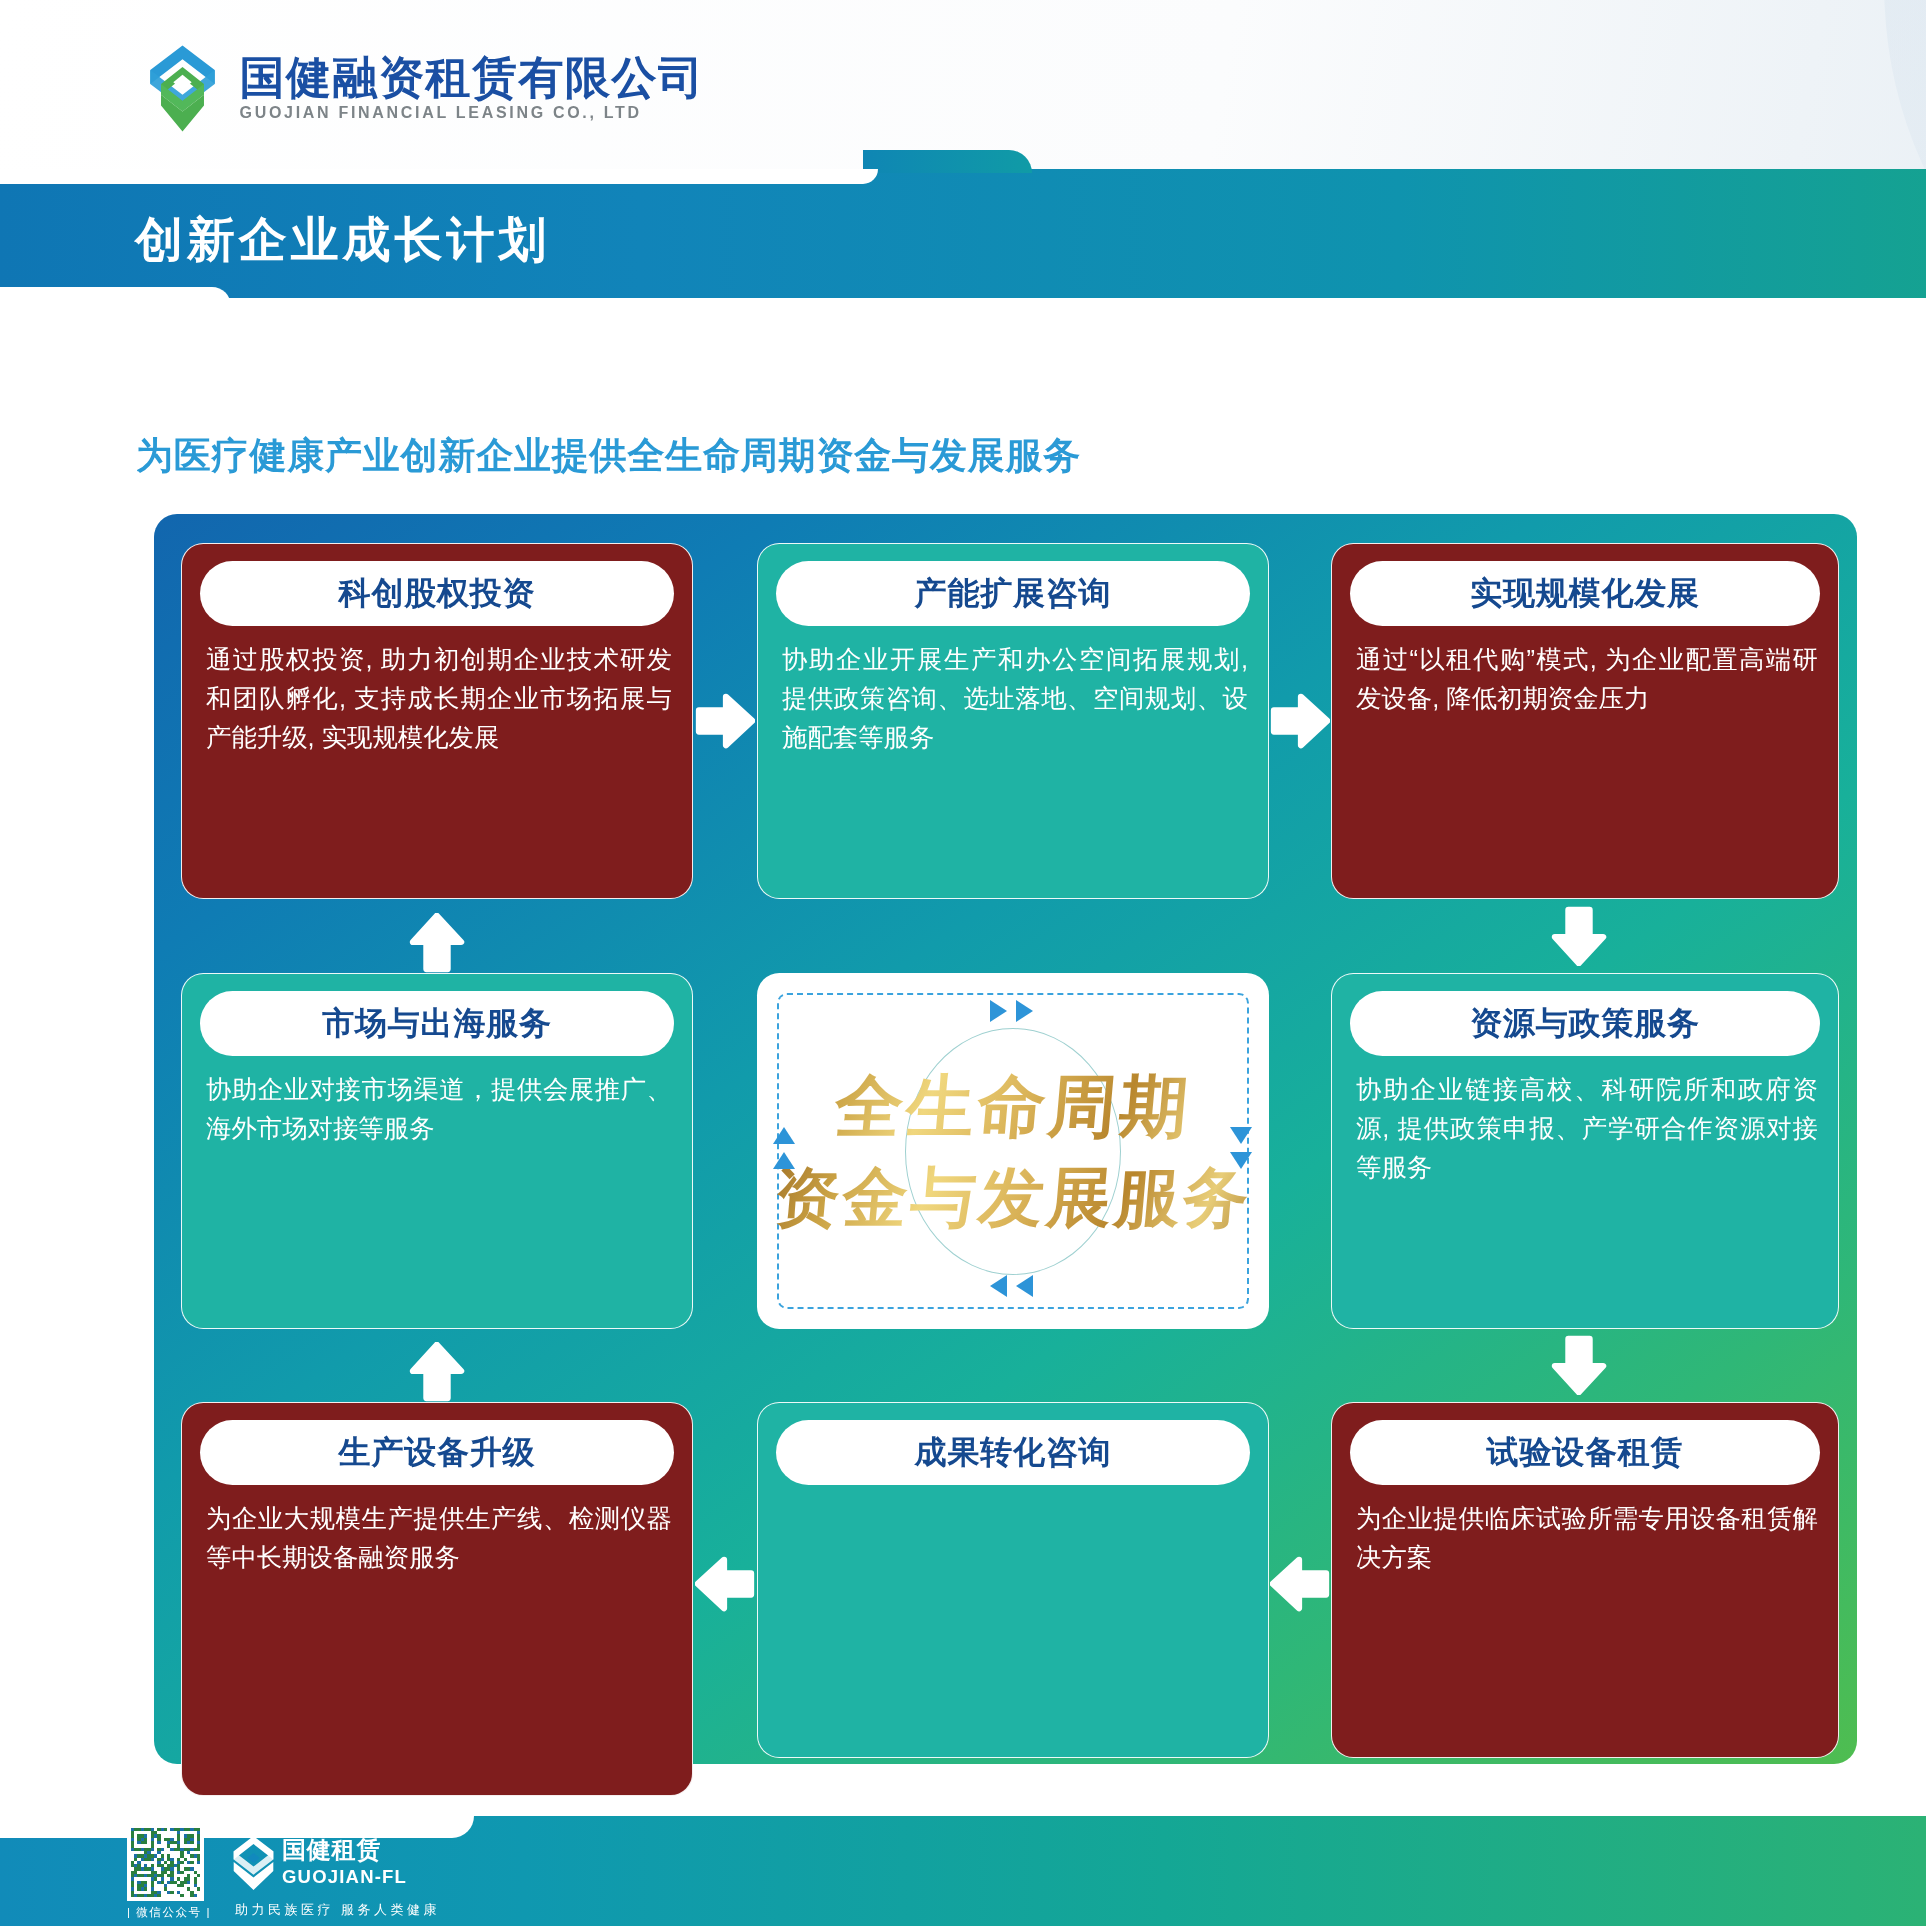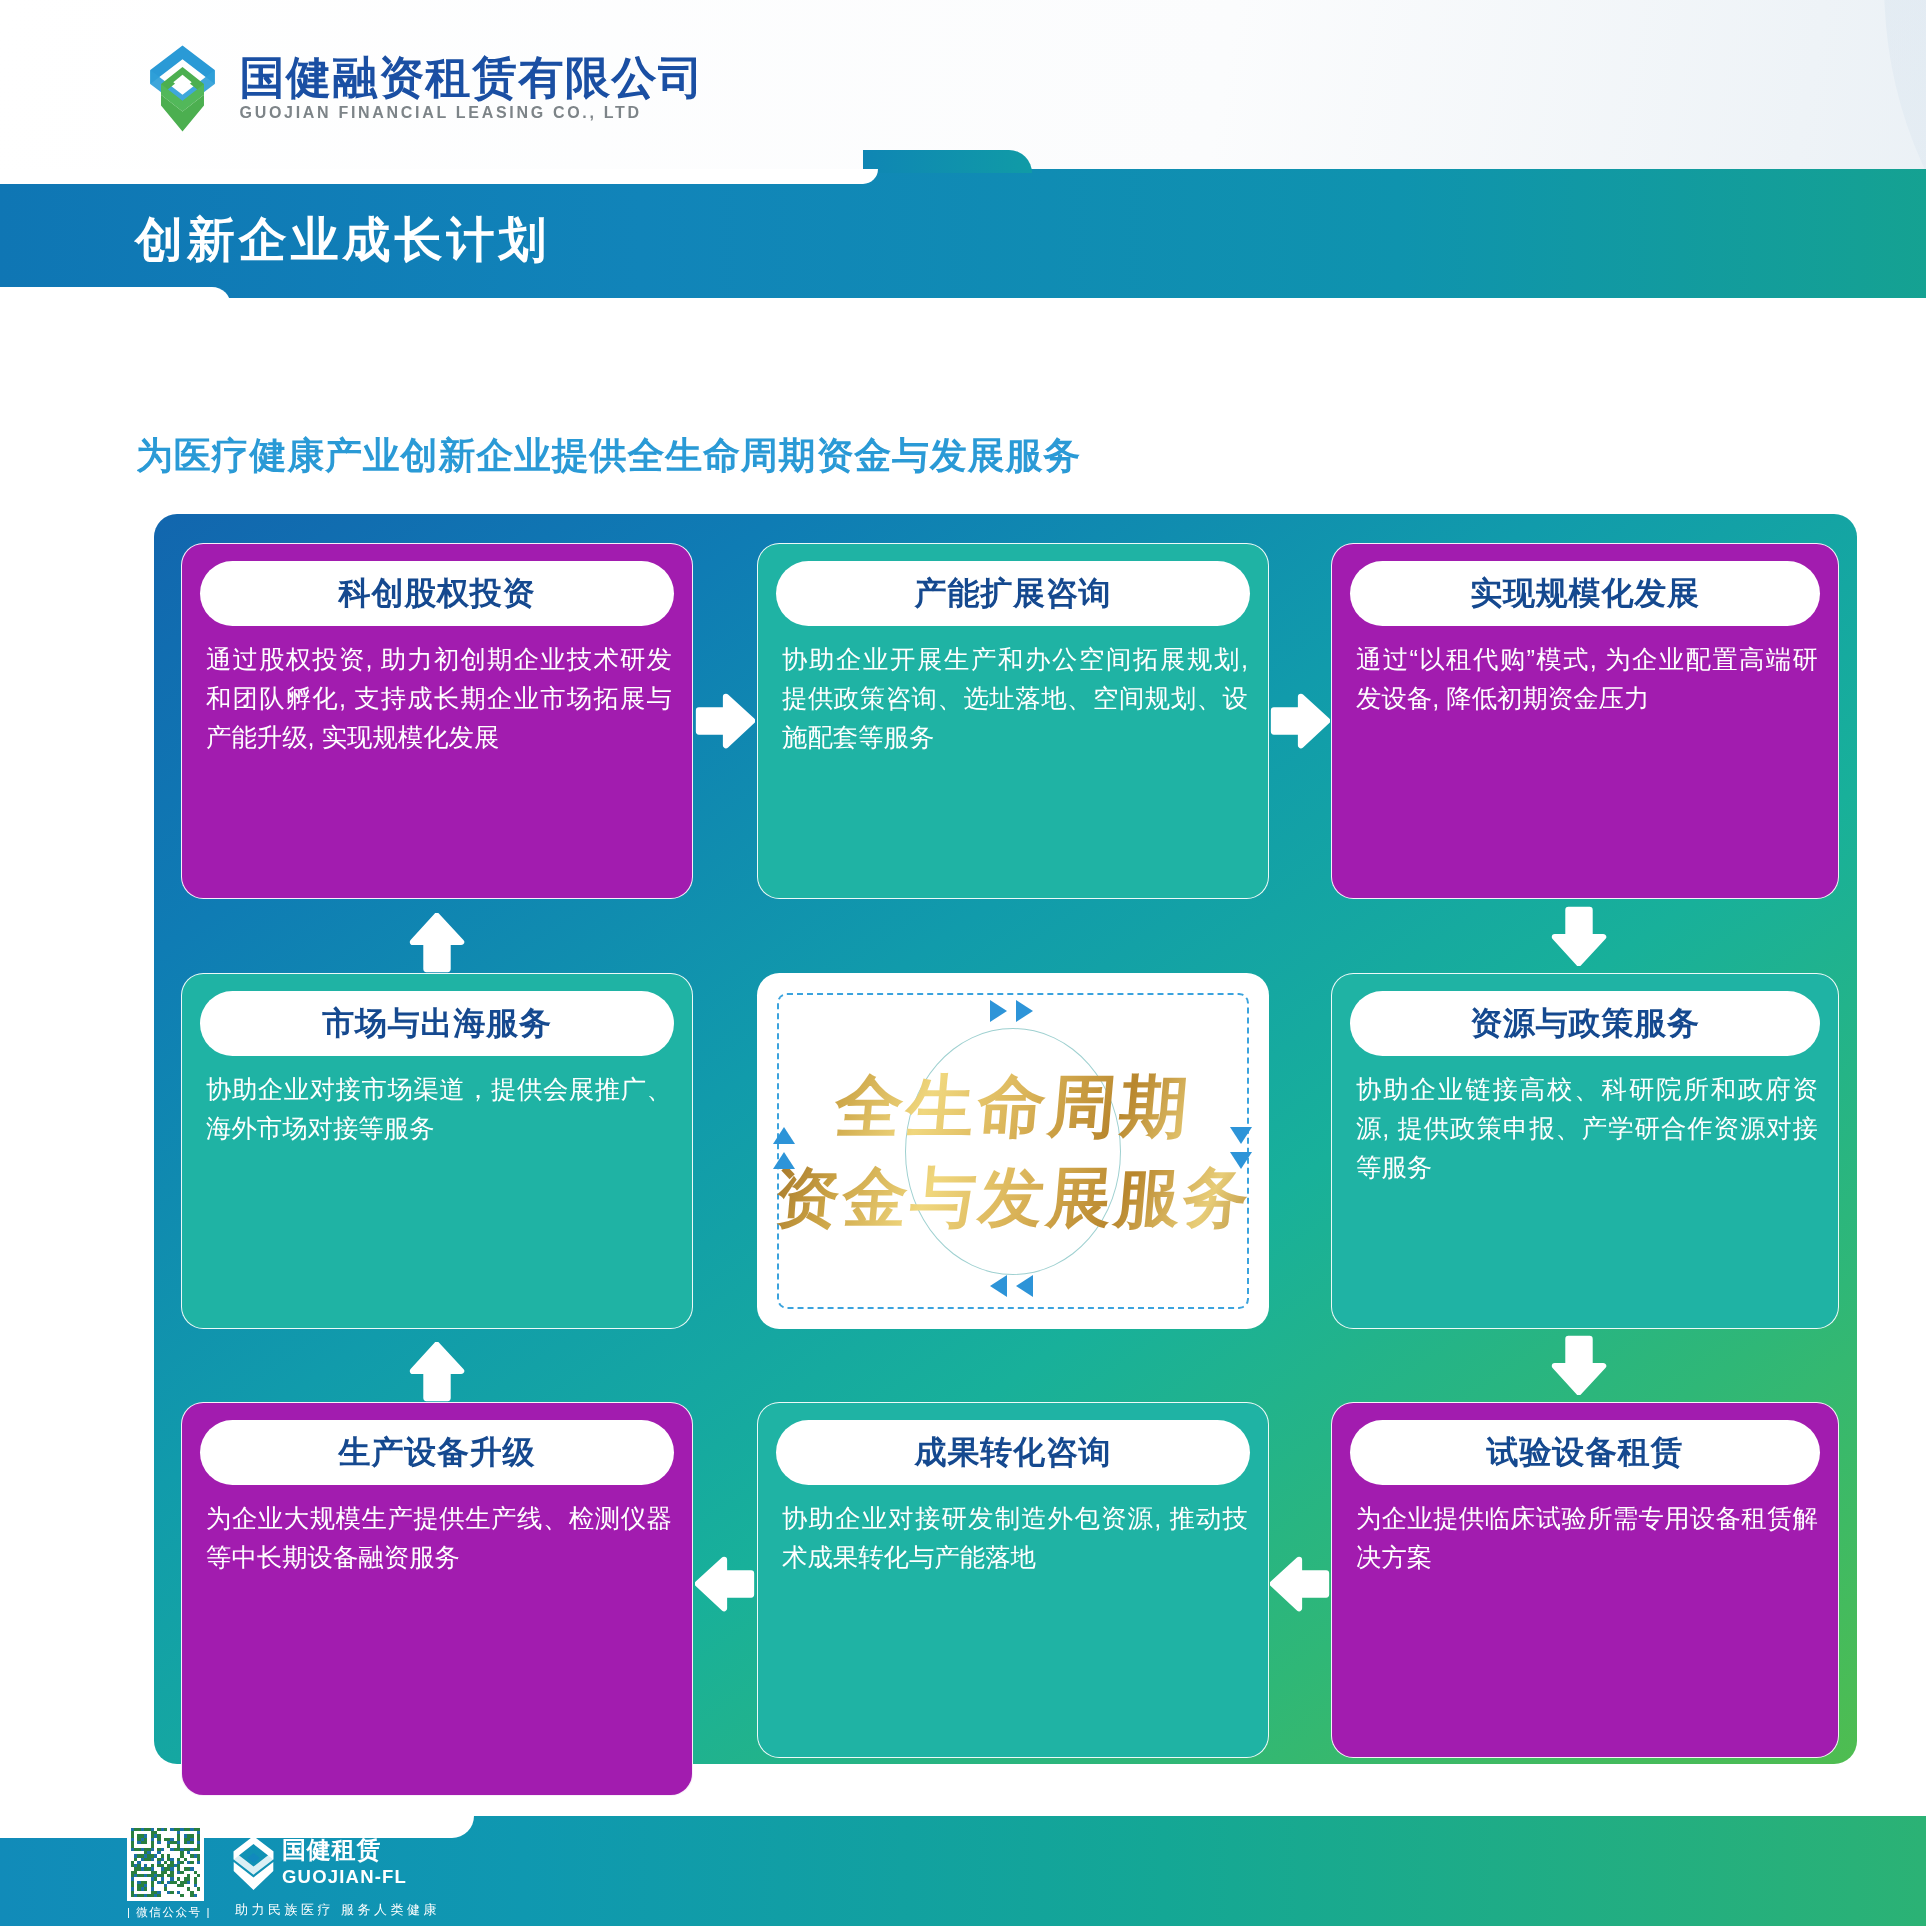--- a/index.html
+++ b/index.html
@@ -70,21 +70,21 @@
   #grid-panel {
     position: absolute; left: 154px; top: 514px; width: 1703px; height: 1250px;
     border-radius: 23px;
     background: linear-gradient(145deg,#1266ae 0%,#0f7cb4 18%,#119bab 40%,#18b09a 60%,#2fb777 80%,#4fbd50 100%);
   }
 
   .card {
     position: absolute; border-radius: 22.3px; overflow: hidden;
     border: 1.9px solid rgba(255,255,255,.92);
   }
-  .card.blue  { background: #a21caf; }
+  .card.blue  { background: #7f1d1d; }
   .card.teal  { background: #1fb3a4; }
   .card-pill {
     position: absolute; left: 17.7px; right: 17.7px; top: 17px; height: 65px;
     background: #ffffff; border-radius: 35px;
     display: flex; align-items: center; justify-content: center;
   }
   .card-title {
     font-size: 32px; font-weight: 700; color: #15498f; letter-spacing: 0.8px; white-space: nowrap;
   }
   .card-body {
@@ -255,21 +255,20 @@
   <div class="card-pill">
     <span class="card-title">生产设备升级</span>
   </div>
   <div class="card-body">为企业大规模生产提供生产线、检测仪器等中长期设备融资服务</div>
 </div>
 
 <div class="card teal" id="card-8">
   <div class="card-pill">
     <span class="card-title">成果转化咨询</span>
   </div>
-  <div class="card-body">协助企业对接研发制造外包资源, 推动技术成果转化与产能落地</div>
 </div>
 
 <div class="card blue" id="card-9">
   <div class="card-pill">
     <span class="card-title">试验设备租赁</span>
   </div>
   <div class="card-body">为企业提供临床试验所需专用设备租赁解决方案</div>
 </div>
 
 <div class="arrow" style="left:695px; top:693px;">

